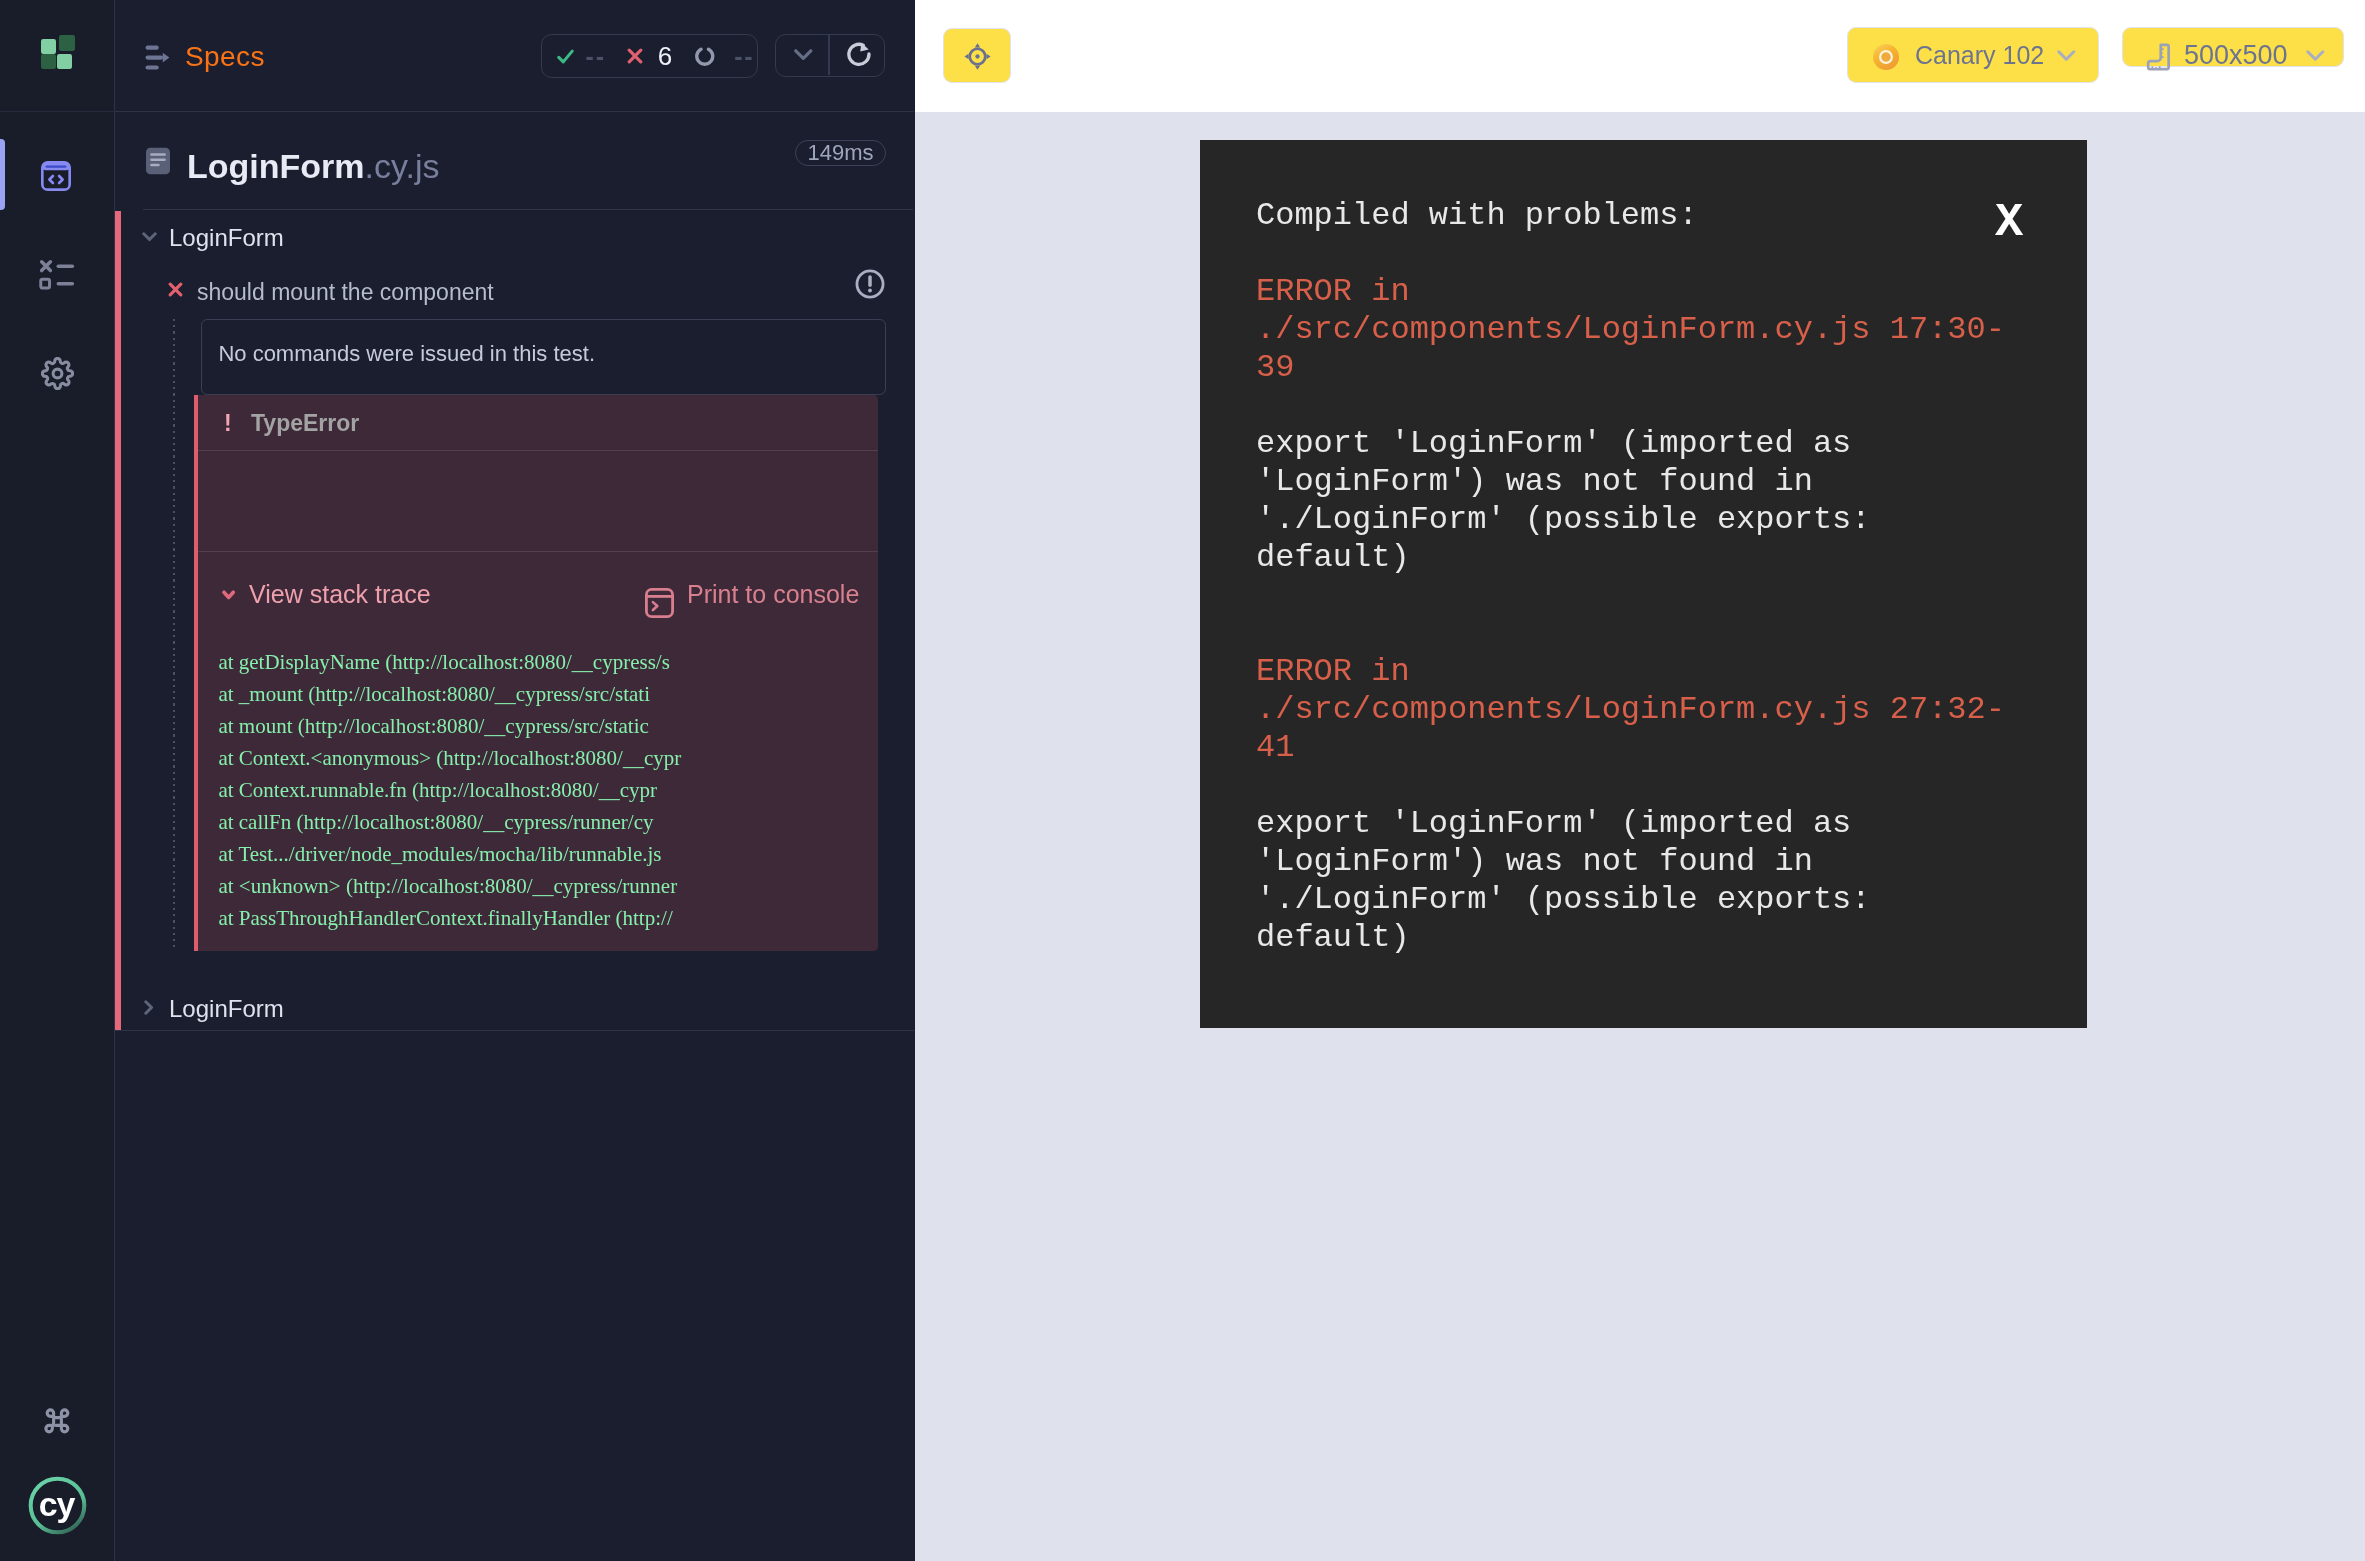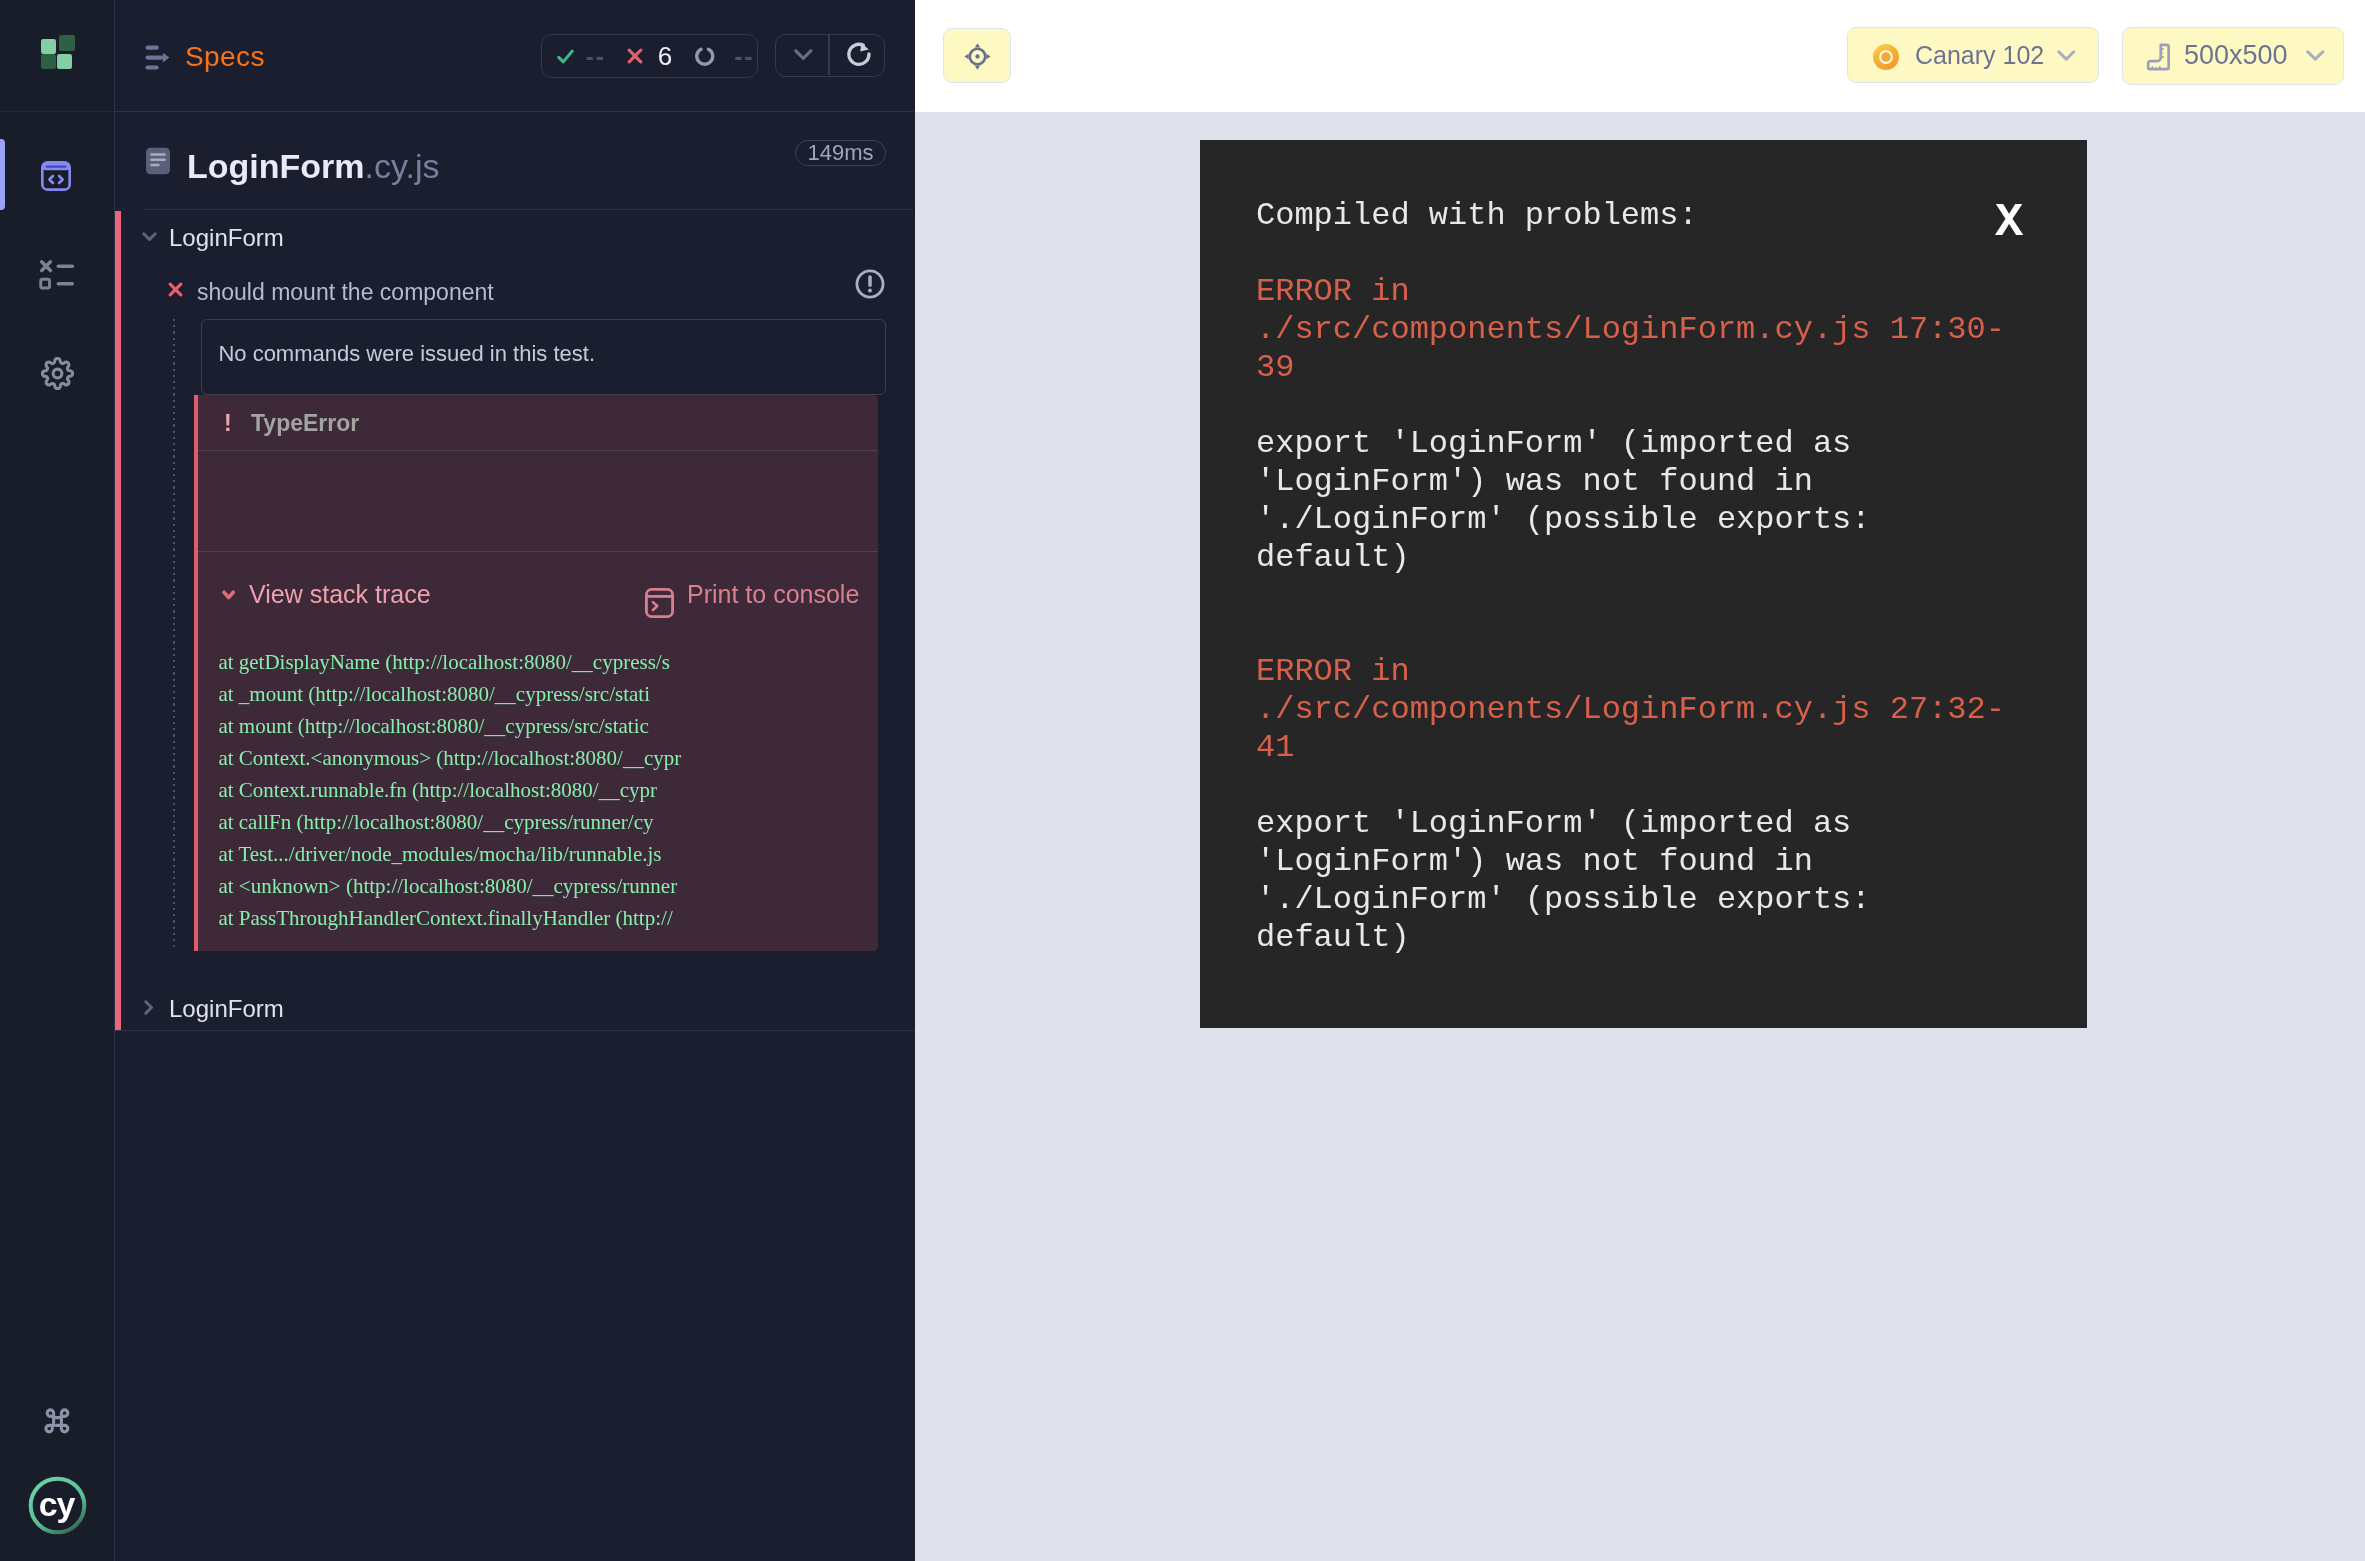--- a/index.html
+++ b/index.html
@@ -47,24 +47,24 @@
   .errhead .ttl { position:absolute; left:53px; top:15px; font-size:23px; font-weight:700; color:#a3a3a3; }
   .errmsg { position:absolute; left:23px; top:76px; font-family:"Liberation Mono", monospace; font-size:21.5px; line-height:32px; color:#e47888; white-space:pre; }
   .errdiv2 { position:absolute; left:0; top:156px; width:100%; height:0.9px; background:#53404f; }
   .vst { position:absolute; left:51px; top:185px; font-size:25px; color:#efa0ad; }
   .ptc { position:absolute; left:489px; top:185px; font-size:25px; color:#d9808f; }
   .stack { position:absolute; left:20.4px; top:251px; font-family:Liberation Serif, serif; font-size:21px; line-height:32px; color:#86efac; white-space:pre; }
 
   
   #right { position:absolute; left:915px; top:0; width:1451px; height:1562px; background:#dfe2ec; }
   #right .whitebar { position:absolute; left:0; top:0; width:1451px; height:112px; background:#ffffff; }
-  .btn { position:absolute; background:#fef9c3; border:1.8px solid #e0e3ee; border-radius:9px; }
+  .btn { position:absolute; background:#fde047; border:1.8px solid #e0e3ee; border-radius:9px; }
   #selbtn { left:28px; top:27.5px; width:68px; height:55px; }
   #canarybtn { left:932px; top:27px; width:252px; height:56px; }
-  #sizebtn { left:1207px; top:27px; width:222px; height:58px; }
+  #sizebtn { left:1207px; top:27px; width:222px; height:40px; }
   .btntxt { position:absolute; font-size:25px; color:#6d7490; }
 
   #overlay { position:absolute; left:285px; top:140px; width:887px; height:888px; background:#262626; }
   #overlay pre { position:absolute; left:56px; top:57px; font-family:"Liberation Mono", monospace; font-size:32px; line-height:38px; color:#e8e8e8; }
   #overlay pre .err { color:#d8604a; }
   #overlay .closex { position:absolute; left:795px; top:59px; font-family:"Liberation Mono", monospace; font-size:47px; line-height:47px; font-weight:700; color:#ffffff; }
 </style>
 </head>
 <body>
 

